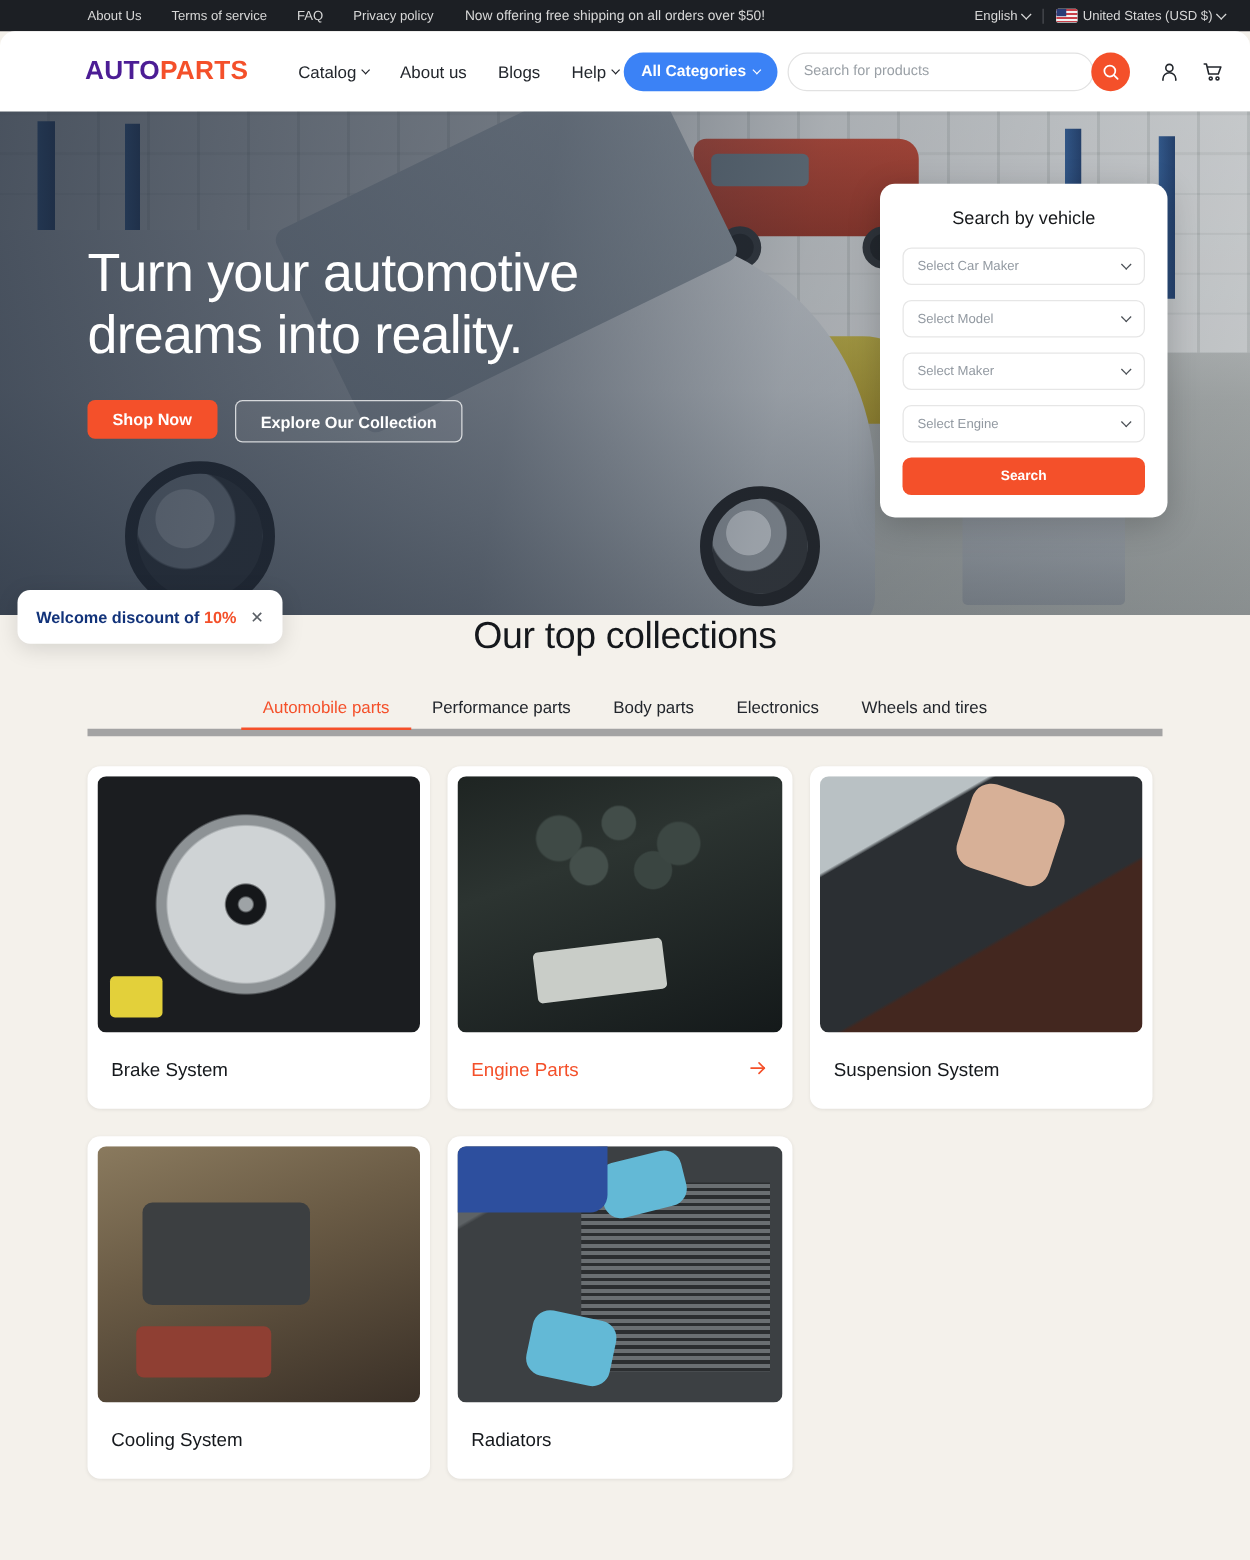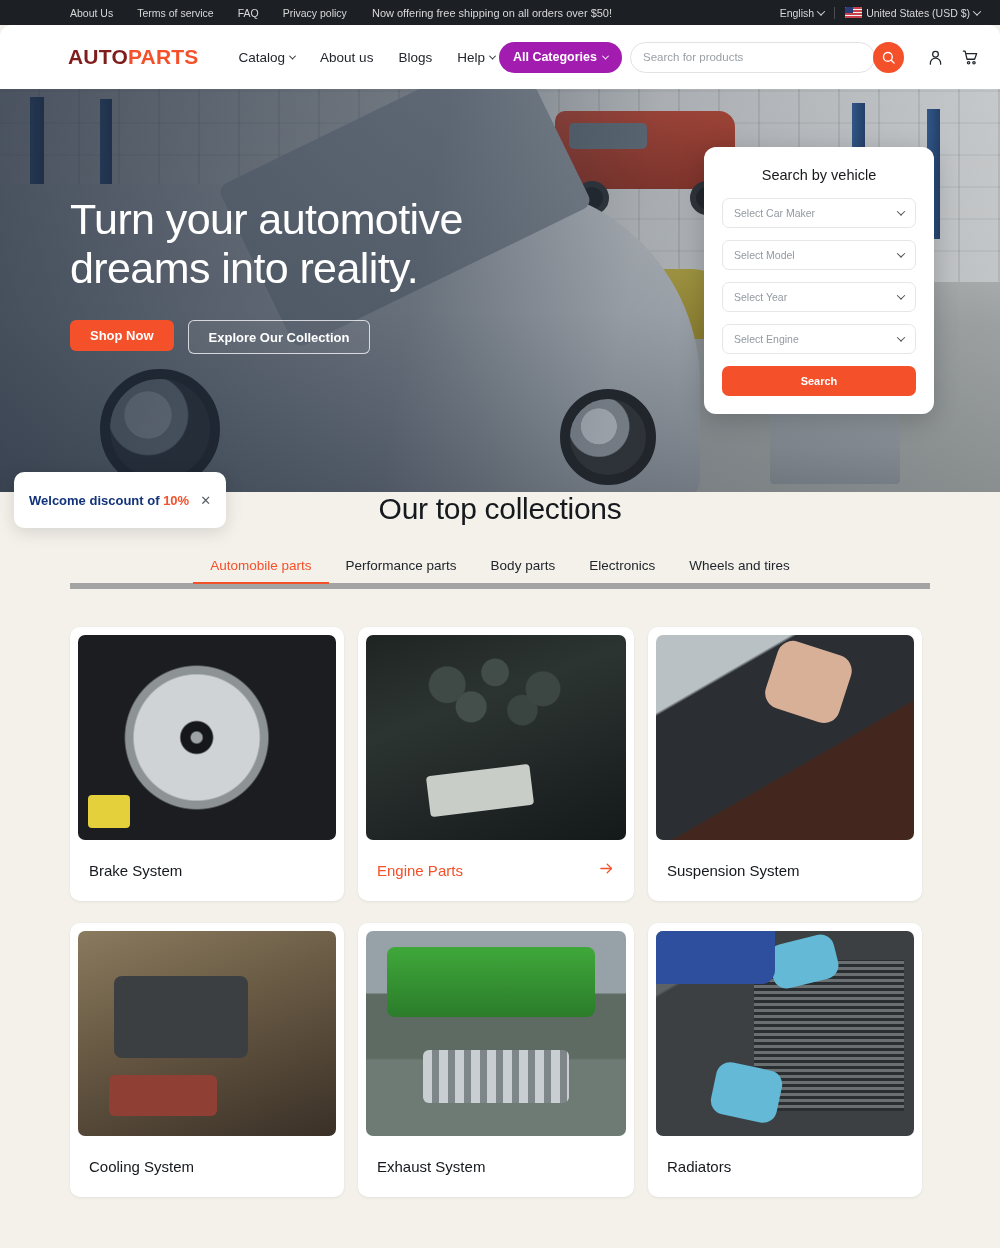--- a/index.html
+++ b/index.html
@@ -41,32 +41,32 @@
     transform: rotate(45deg) translate(-1px,-1px); }
 
   
   .header {
     height: 64px; background: #ffffff;
     border-radius: 12px 12px 0 0;
     display: flex; align-items: center; padding: 0 20px 0 68px;
     position: relative; z-index: 5;
   }
   .logo { font-size: 21px; font-weight: 800; letter-spacing: .2px; white-space: nowrap; }
-  .logo .a { color: #7f1d1d; }
+  .logo .a { color: #4c1d95; }
   .logo .b { color: #f4502a; }
   .mainnav { display: flex; gap: 25px; margin-left: 40px; }
   .mainnav .nv {
     font-size: 13.5px; color: #22262c; display: flex; align-items: center; gap: 5px;
     cursor: pointer; white-space: nowrap;
   }
   .mainnav .nv .chev { width:5px; height:5px; border-width:1.2px; color:#22262c; }
 
   .searchwrap { margin-left: auto; display: flex; align-items: center; }
   .catbtn {
-    background: #a21caf; color: #fff; font-size: 12.5px; font-weight: 700;
+    background: #3b82f6; color: #fff; font-size: 12.5px; font-weight: 700;
     height: 31px; padding: 0 14px; border-radius: 16px;
     display: flex; align-items: center; gap: 6px; cursor: pointer; white-space: nowrap;
     margin-right: 8px;
   }
   .catbtn .chev { width:5px; height:5px; border-width:1.4px; color:#fff; }
   .sbox {
     width: 245px; height: 31px; border: 1px solid #e2e2e2; background:#fff;
     border-radius: 16px; display: flex; align-items: center; padding: 0 12px;
   }
   .sbox input {
@@ -185,21 +185,21 @@
   .vbtn {
     height: 30px; background:#f4502a; color:#fff; border-radius:7px;
     display:flex; align-items:center; justify-content:center;
     font-size: 11px; font-weight:700; cursor:pointer; margin-top: 3px;
   }
 
   
   .toast {
     position:absolute; left: 14px; top: 472px; z-index: 9;
     background:#fff; border-radius: 10px; box-shadow: 0 4px 18px rgba(0,0,0,.13);
-    height: 56px; display:flex; align-items:center; padding: 0 15px; gap: 11px;
+    height: 43px; display:flex; align-items:center; padding: 0 15px; gap: 11px;
   }
   .toast-txt { font-size: 13px; font-weight: 700; color: #12337a; white-space:nowrap; }
   .toast-txt .pct { color:#f4502a; }
   .toast-x { font-size: 13px; color:#5a5f66; cursor:pointer; line-height:1; }
 
   
   .collections { }
   .sec-title { text-align:center; font-size: 30px; font-weight: 400; color:#15181c; letter-spacing:-.3px; }
   .tabs {
     margin: 32px 70px 0; display:flex; justify-content:center; gap: 0;
@@ -208,21 +208,21 @@
   .tab {
     font-size: 13.5px; color:#22262c; padding: 0 17px 10px; cursor:pointer;
     position:relative; white-space:nowrap;
   }
   .tab.active { color:#f4502a; }
   .tab.active:after {
     content:''; position:absolute; left:0; right:0; bottom:-1px; height:2px; background:#f4502a;
   }
 
   .grid {
-    margin: 38px 70px 0; display:grid; grid-template-columns: 274px 276px 274px;
+    margin: 24px 70px 0; display:grid; grid-template-columns: 274px 276px 274px;
     gap: 22px 14px;
   }
   .card {
     background:#fff; border-radius: 10px; padding: 8px 8px 0;
     box-shadow: 0 1px 3px rgba(0,0,0,.07);
     display:flex; flex-direction:column; cursor:pointer; overflow:hidden;
   }
   .card-img { height: 205px; border-radius: 7px; overflow:hidden; position:relative; }
   .card-foot {
     height: 61px; display:flex; align-items:center; padding: 0 11px;
@@ -389,21 +389,21 @@
     <h3>Search by vehicle</h3>
     <div class="vsel">
       <span>Select Car Maker</span>
       <i class="chev"></i>
     </div>
     <div class="vsel">
       <span>Select Model</span>
       <i class="chev"></i>
     </div>
     <div class="vsel">
-      <span>Select Year</span>
+      <span>Select Maker</span>
       <i class="chev"></i>
     </div>
     <div class="vsel">
       <span>Select Engine</span>
       <i class="chev"></i>
     </div>
     <div class="vbtn">Search</div>
   </div>
 </div>
 
@@ -466,29 +466,20 @@
     <div class="card">
       <div class="card-img">
           <div class="im cooling"></div>
         </div>
       <div class="card-foot">
         <span class="card-label">Cooling System</span>
 
       </div>
     </div>
 
-    <div class="card">
-      <div class="card-img">
-          <div class="im exhaust"></div>
-        </div>
-      <div class="card-foot">
-        <span class="card-label">Exhaust System</span>
-
-      </div>
-    </div>
 
     <div class="card">
       <div class="card-img">
         <div class="im radiator">
             <span class="glove1"></span>
             <span class="glove2"></span>
           </div>
       </div>
       <div class="card-foot">
         <span class="card-label">Radiators</span>

